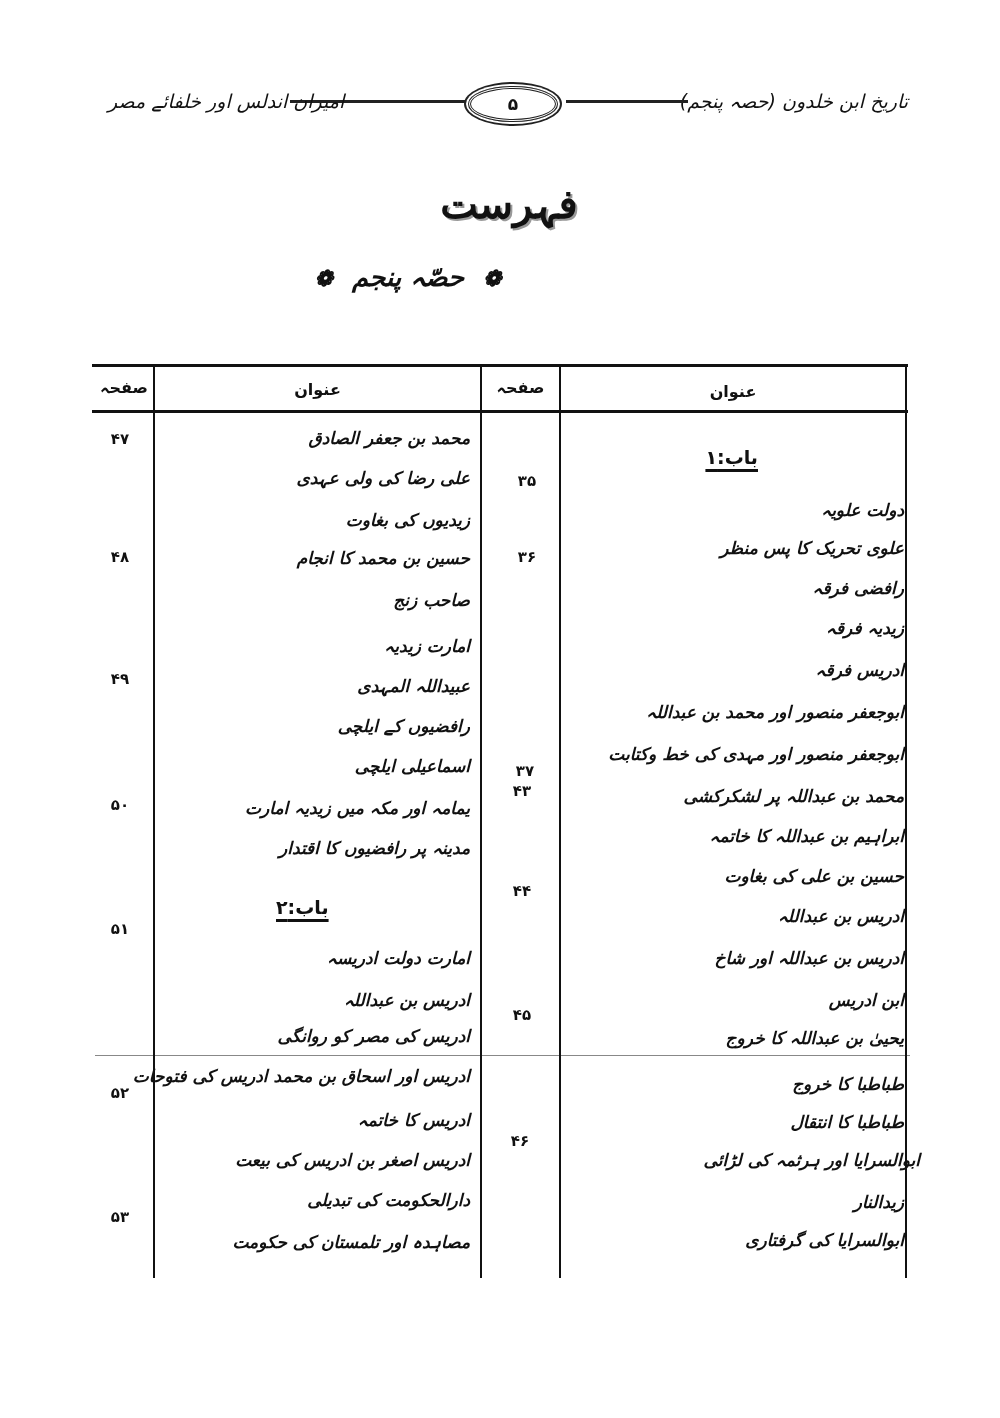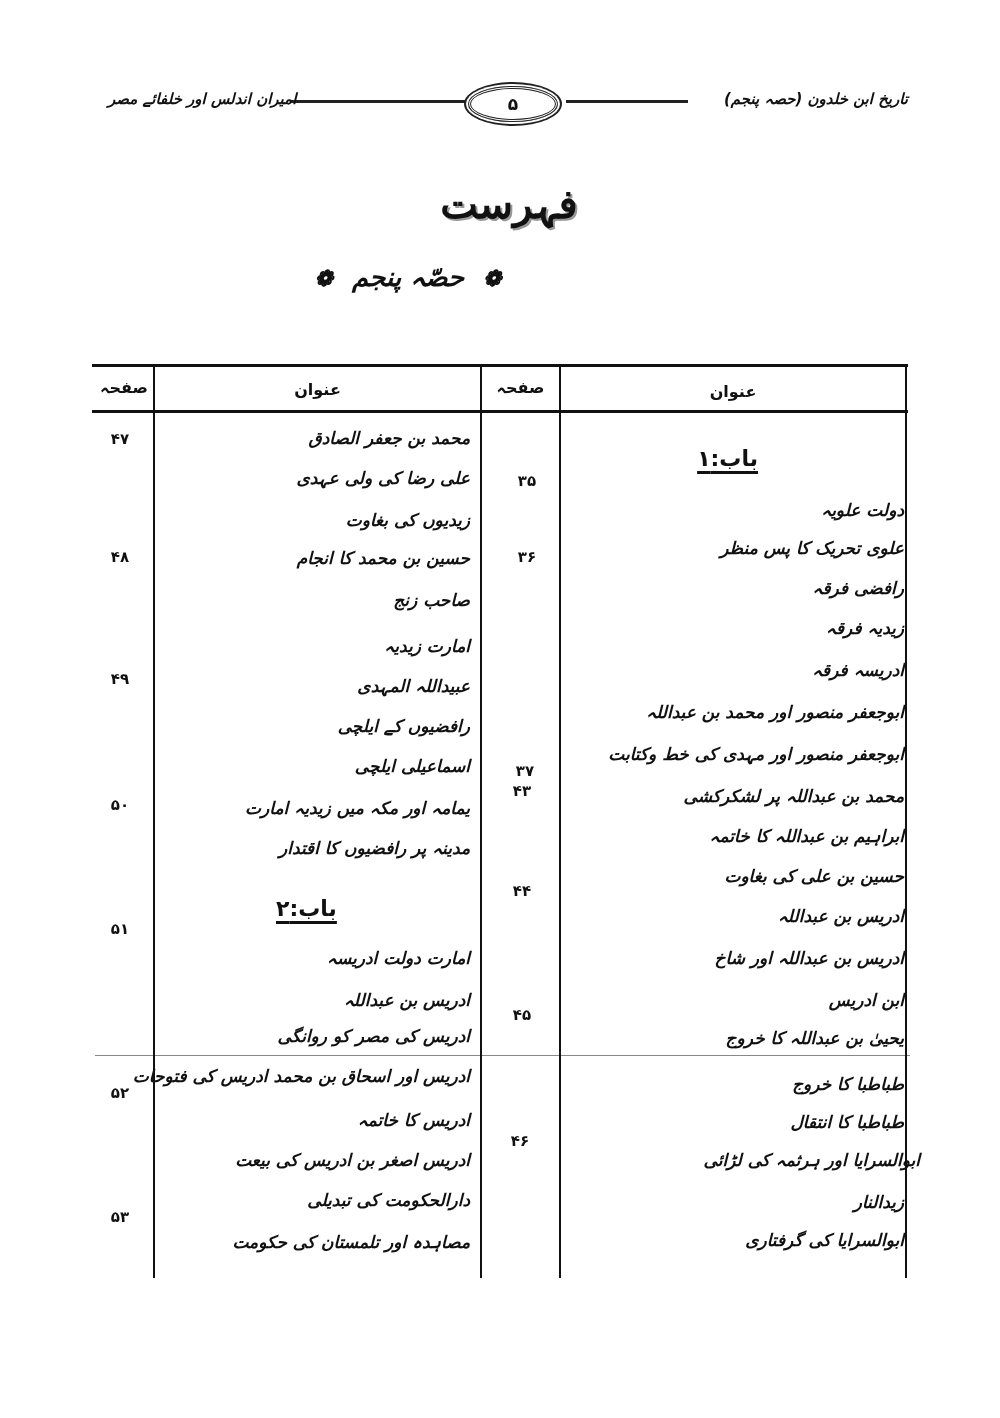--- a/index.html
+++ b/index.html
@@ -2,21 +2,21 @@
 <html><head>
   <meta charset="utf-8">
   <style>
     html, body { margin: 0; padding: 0; background: #ffffff; }
     body {
       width: 1000px; height: 1418px; position: relative; overflow: hidden;
       font-family: "DejaVu Sans", sans-serif; color: #111;
     }
     .abs { position: absolute; }
     
-    .hdr-text { font-size: 15px; font-style: italic; white-space: nowrap; direction: rtl; font-weight: bold; }
+    .hdr-text { font-size: 19px; font-style: italic; white-space: nowrap; direction: rtl; font-weight: normal; }
     .hdr-rule { height: 3px; background: #222; }
     .page-oval {
       border: 3px double #222; border-radius: 50%; width: 84px; height: 30px;
       display: flex; align-items: center; justify-content: center;
       font-size: 17px; font-weight: bold; box-shadow: 0 0 0 2px #fff, 0 0 0 4px #222;
     }
     .title {
       font-family: "DejaVu Serif", serif; font-size: 40px; font-weight: bold;
       text-align: center; direction: rtl; text-shadow: 2px 2px 0 #999;
     }
@@ -27,21 +27,21 @@
     .orn { font-size: 22px; display: inline-block; margin: 0 10px; }
     
     .tline { position: absolute; background: #111; }
     .thead { font-size: 16px; font-weight: bold; direction: rtl; text-align: center; }
     .row-text {
       position: absolute; direction: rtl; font-size: 17px; font-weight: bold; font-style: italic;
       white-space: nowrap; text-align: right;
     }
     .pg { position: absolute; font-size: 15px; font-weight: bold; text-align: center; width: 40px; }
     .chapter {
-      position: absolute; direction: rtl; font-size: 22px; font-weight: bold;
+      position: absolute; direction: rtl; font-size: 19px; font-weight: bold;
       text-decoration: underline; text-decoration-thickness: 3px; text-underline-offset: 5px;
       white-space: nowrap;
     }
   </style>
 </head>
 <body>
 
 <div class="abs hdr-text" style="right:92px; top:90px;">تاریخ ابن خلدون (حصہ پنجم)</div>
 <div class="abs hdr-rule" style="left:566px; top:100px; width:122px;"></div>
 <div class="abs page-oval" style="left:468px; top:86px;">
@@ -69,21 +69,21 @@
   <div class="abs thead" style="left:95px; width:58px; top:378px;">صفحہ</div>
   <div class="abs thead" style="left:155px; width:325px; top:380px;">عنوان</div>
   <div class="abs thead" style="left:482px; width:77px; top:378px;">صفحہ</div>
   <div class="abs thead" style="left:561px; width:344px; top:382px;">عنوان</div>
 
   <div class="chapter" style="right:242px; top:446px;">باب:۱</div>
   <div class="row-text" style="right:96px; top:500px;text-align:center;">دولت علویہ</div>
   <div class="row-text" style="right:96px; top:538px;">علوی تحریک کا پس منظر</div>
   <div class="row-text" style="right:96px; top:578px;">رافضی فرقہ</div>
   <div class="row-text" style="right:96px; top:618px;">زیدیہ فرقہ</div>
-  <div class="row-text" style="right:96px; top:660px;">ادریسہ فرقہ</div>
+  <div class="row-text" style="right:96px; top:660px;">ادریس فرقہ</div>
   <div class="row-text" style="right:96px; top:702px;">ابوجعفر منصور اور محمد بن عبداللہ</div>
   <div class="row-text" style="right:96px; top:744px;">ابوجعفر منصور اور مہدی کی خط وکتابت</div>
   <div class="row-text" style="right:96px; top:786px;">محمد بن عبداللہ پر لشکرکشی</div>
   <div class="row-text" style="right:96px; top:826px;">ابراہیم بن عبداللہ کا خاتمہ</div>
   <div class="row-text" style="right:96px; top:866px;">حسین بن علی کی بغاوت</div>
   <div class="row-text" style="right:96px; top:906px;">ادریس بن عبداللہ</div>
   <div class="row-text" style="right:96px; top:948px;">ادریس بن عبداللہ اور شاخ</div>
   <div class="row-text" style="right:96px; top:990px;">ابن ادریس</div>
   <div class="row-text" style="right:96px; top:1028px;">یحییٰ بن عبداللہ کا خروج</div>
   <div class="row-text" style="right:96px; top:1074px;text-align:center;">طباطبا کا خروج</div>

